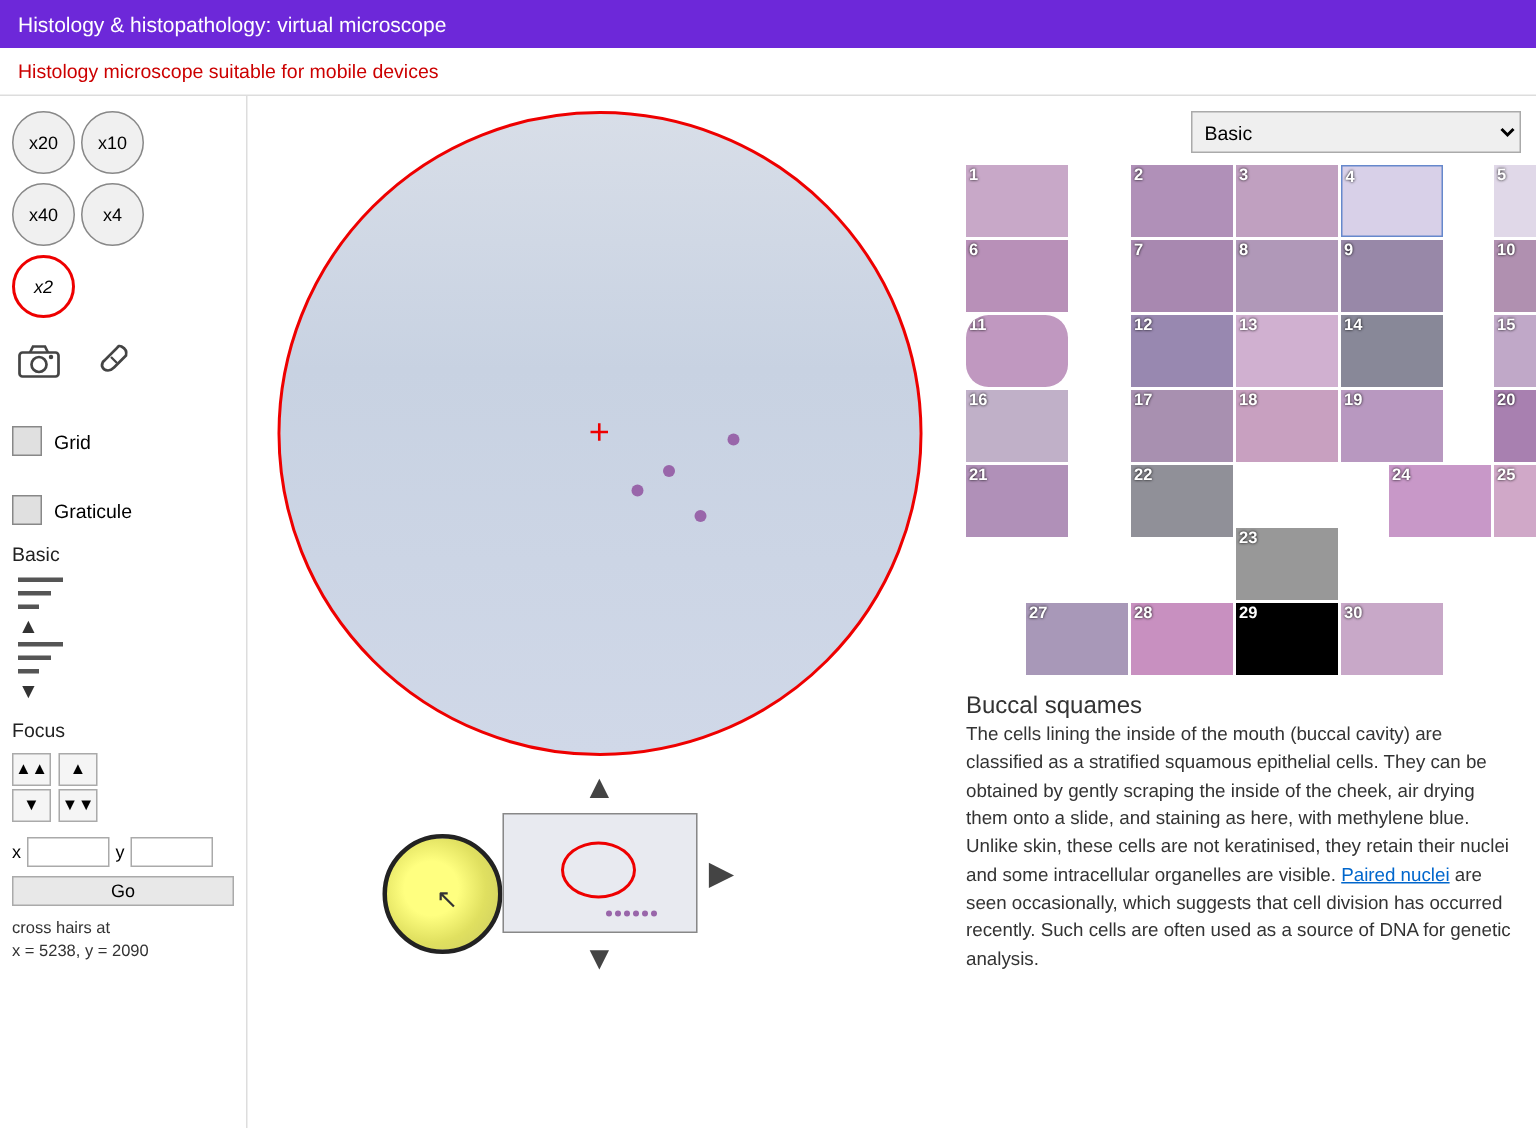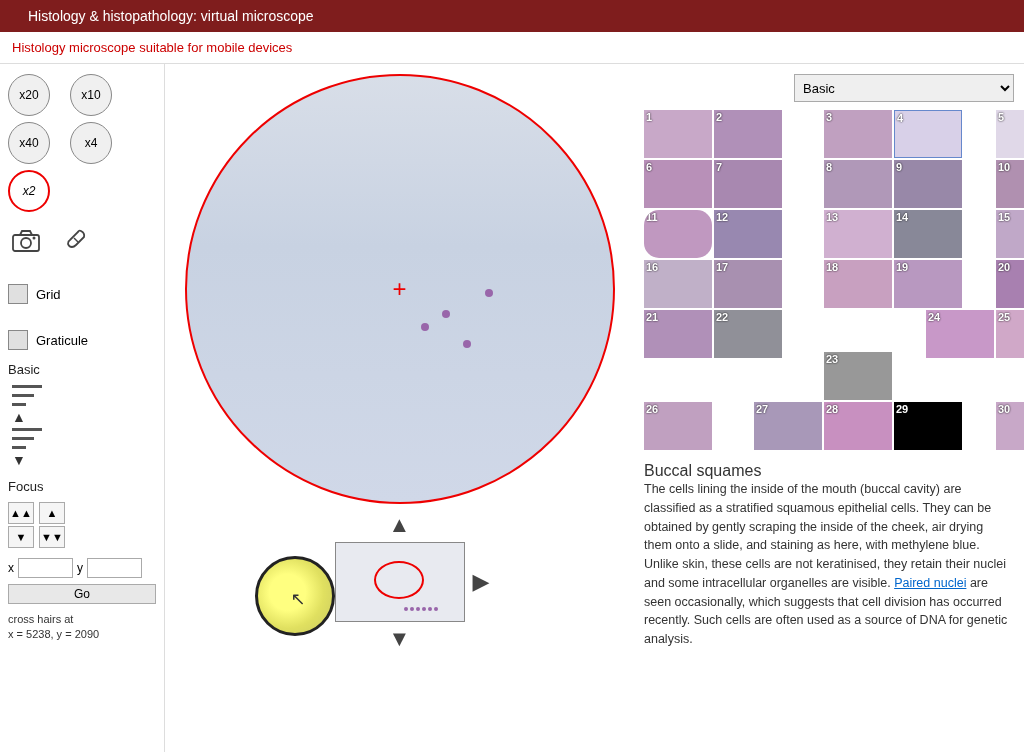--- a/index.html
+++ b/index.html
@@ -1,21 +1,21 @@
 <!DOCTYPE html>
 <html><head>
   <meta charset="utf-8">
   <style>
     * { box-sizing: border-box; margin: 0; padding: 0; }
     body { font-family: Arial, sans-serif; font-size: 13px; background: #fff; }
 
     #title-bar {
-      background: #7f1d1d;
+      background: #6d28d9;
       color: #fff;
-      padding: 8px 28px;
+      padding: 8px 12px;
       font-size: 14px;
     }
 
     #subtitle-bar {
       padding: 8px 12px;
       color: #c00;
       font-size: 13px;
       border-bottom: 1px solid #ddd;
     }
 
@@ -30,21 +30,21 @@
       min-width: 165px;
       padding: 10px 8px;
       border-right: 1px solid #ddd;
       display: flex;
       flex-direction: column;
       gap: 6px;
     }
 
     .magnification-row {
       display: flex;
-      gap: 20px;
+      gap: 4px;
       align-items: center;
     }
 
     .mag-btn {
       width: 42px;
       height: 42px;
       border-radius: 50%;
       border: 1.5px solid #888;
       background: #f0f0f0;
       cursor: pointer;
@@ -614,23 +614,20 @@
         </div>
       <div class="thumb-cell t23">
           <span class="thumb-num">23</span>
         </div>
       <div class="thumb-cell t24">
           <span class="thumb-num">24</span>
         </div>
       <div class="thumb-cell t25">
           <span class="thumb-num">25</span>
         </div>
-      <div class="thumb-cell t26">
-          <span class="thumb-num">26</span>
-        </div>
       <div class="thumb-cell t27">
           <span class="thumb-num">27</span>
         </div>
       <div class="thumb-cell t28">
           <span class="thumb-num">28</span>
         </div>
       <div class="thumb-cell t29">
           <span class="thumb-num">29</span>
         </div>
       <div class="thumb-cell t30">

